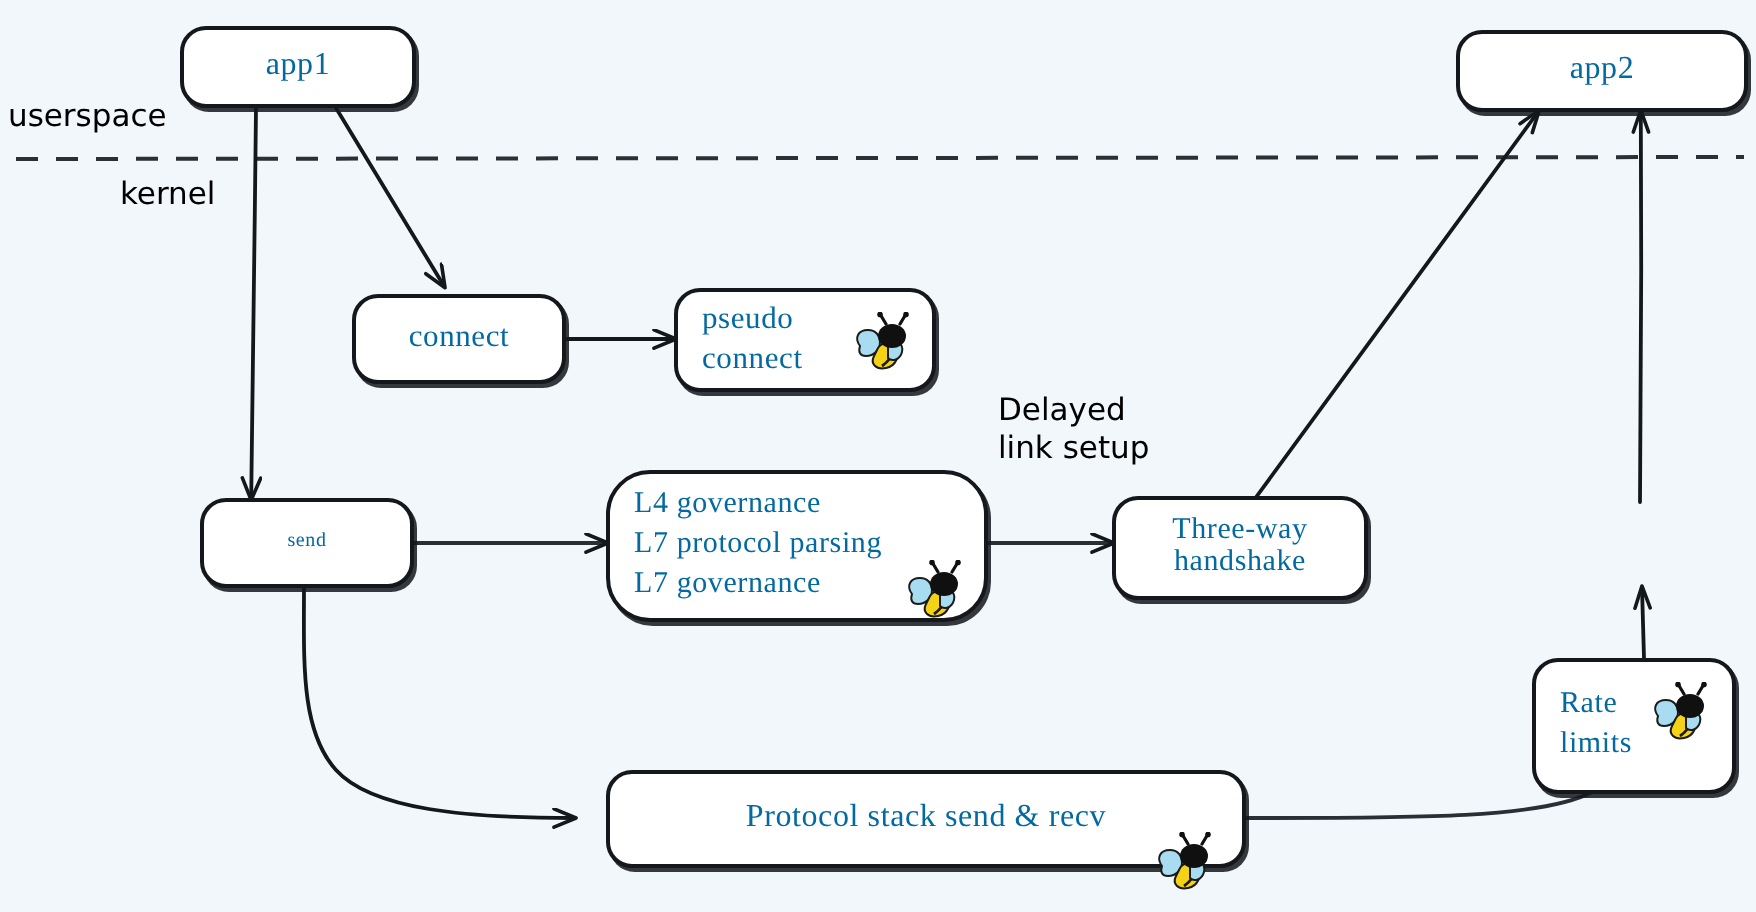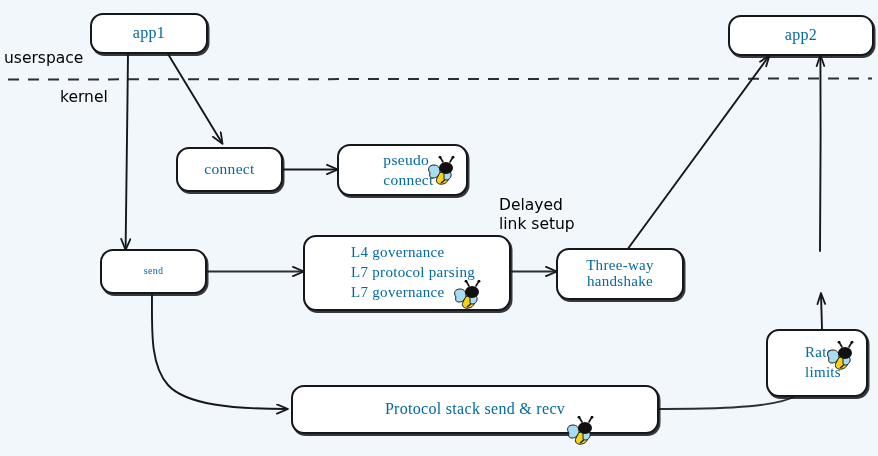--- a/index.html
+++ b/index.html
@@ -36,21 +36,21 @@
     font-family: Liberation Serif, serif;
     letter-spacing: 0.3px;
     box-shadow: 1.5px 2px 0 0 rgba(20,23,28,0.85);
   }
   .node .label {
     text-align: center;
     line-height: 1.05;
     white-space: pre-line;
   }
   .node.multiline {
-    justify-content: center;
+    justify-content: flex-start;
     padding-left: 12px;
   }
   .node.multiline .label {
     text-align: left;
     line-height: 1.32;
   }
   .free-label {
     position: absolute;
     color: #000000;
     font-family: "DejaVu Sans", sans-serif;
@@ -134,21 +134,21 @@
         <circle cx="16" cy="1.2" r="1.4" fill="#101010"></circle>
         <circle cx="29" cy="1.2" r="1.4" fill="#101010"></circle>
       </svg>
     </span>
   </div>
 
   <div class="node" style="left:100px; top:249px; width:107px; height:45px; font-size:10px;">
     <span class="label">send</span>
   </div>
 
-  <div class="node multiline" style="left:303px; top:235px; width:208px; height:76px; font-size:15px;">
+  <div class="node multiline" style="left:303px; top:235px; width:191px; height:76px; font-size:15px;border-radius:22px;">
     <span class="label">L4 governance
 L7 protocol parsing
 L7 governance</span>
     <span class="bee" style="left:145px; top:43px;">
       <svg viewBox="0 0 34 30">
         <path d="M6 17 C3 13 5 9 10 9 C14 9 16 12 16 15 C16 19 13 22 9 22 C6 22 5 20 6 17 Z" fill="#a8dcf0" stroke="#1b1b1b" stroke-width="1"></path>
         <path d="M13 22 C11 26 14 29 19 28 C24 27 26 22 24 18 C22 14 17 15 15 18 Z" fill="#f5d215" stroke="#1b1b1b" stroke-width="1"></path>
         <path d="M17 27 C20 25 23 21 24 18" fill="none" stroke="#1b1b1b" stroke-width="1.4"></path>
         <path d="M20 16 C24 13 28 16 27 20 C26 24 22 25 20 23 Z" fill="#a8dcf0" stroke="#1b1b1b" stroke-width="1"></path>
         <ellipse cx="22" cy="12" rx="7" ry="6" fill="#101010"></ellipse>
@@ -175,21 +175,21 @@
         <path d="M17 27 C20 25 23 21 24 18" fill="none" stroke="#1b1b1b" stroke-width="1.4"></path>
         <path d="M20 16 C24 13 28 16 27 20 C26 24 22 25 20 23 Z" fill="#a8dcf0" stroke="#1b1b1b" stroke-width="1"></path>
         <ellipse cx="22" cy="12" rx="7" ry="6" fill="#101010"></ellipse>
         <path d="M19 6 L16 1 M26 6 L29 1" stroke="#101010" stroke-width="1.6" stroke-linecap="round"></path>
         <circle cx="16" cy="1.2" r="1.4" fill="#101010"></circle>
         <circle cx="29" cy="1.2" r="1.4" fill="#101010"></circle>
       </svg>
     </span>
   </div>
 
-  <div class="node" style="left:291px; top:385px; width:368px; height:49px; font-size:16px;">
+  <div class="node" style="left:303px; top:385px; width:320px; height:49px; font-size:16px;">
     <span class="label">Protocol stack send &amp; recv</span>
     <span class="bee" style="left:270px; top:29px;">
       <svg viewBox="0 0 34 30">
         <path d="M6 17 C3 13 5 9 10 9 C14 9 16 12 16 15 C16 19 13 22 9 22 C6 22 5 20 6 17 Z" fill="#a8dcf0" stroke="#1b1b1b" stroke-width="1"></path>
         <path d="M13 22 C11 26 14 29 19 28 C24 27 26 22 24 18 C22 14 17 15 15 18 Z" fill="#f5d215" stroke="#1b1b1b" stroke-width="1"></path>
         <path d="M17 27 C20 25 23 21 24 18" fill="none" stroke="#1b1b1b" stroke-width="1.4"></path>
         <path d="M20 16 C24 13 28 16 27 20 C26 24 22 25 20 23 Z" fill="#a8dcf0" stroke="#1b1b1b" stroke-width="1"></path>
         <ellipse cx="22" cy="12" rx="7" ry="6" fill="#101010"></ellipse>
         <path d="M19 6 L16 1 M26 6 L29 1" stroke="#101010" stroke-width="1.6" stroke-linecap="round"></path>
         <circle cx="16" cy="1.2" r="1.4" fill="#101010"></circle>

